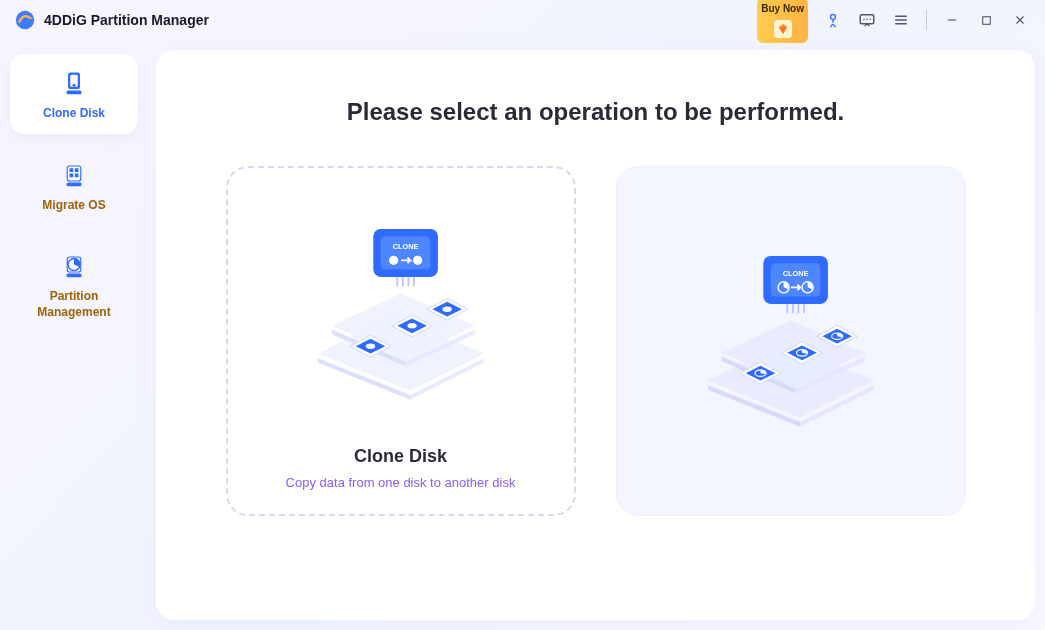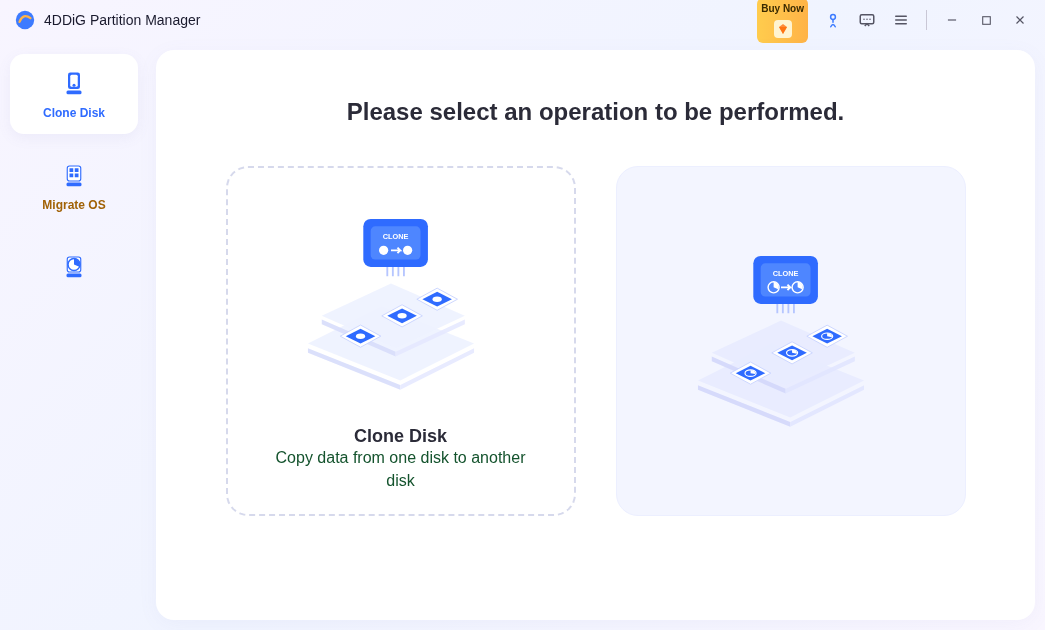--- a/index.html
+++ b/index.html
@@ -17,21 +17,21 @@
     display: flex;
     align-items: center;
     height: 40px;
     padding: 0 8px 0 14px;
   }
   .logo {
     width: 22px; height: 22px; margin-right: 8px;
     display:flex; align-items:center; justify-content:center;
   }
   .app-title {
-    font-weight: 400;
+    font-weight: 700;
     font-size: 14px;
     color: #1a1a2e;
   }
   .titlebar-spacer { flex: 1; }
   .buy-btn {
     background: linear-gradient(90deg, #ffcc4d 0%, #ffb347 100%);
     color: #3a2a00;
     font-weight: 600;
     font-size: 10px;
     border: none;
@@ -141,32 +141,33 @@
     border: 2px dashed #d6d9ec;
     background: #ffffff;
   }
   .card.solid {
     background: #f3f5ff;
     border: 1px solid #ecefff;
   }
   .card .illus {
     width: 260px;
     flex: 1;
-    display: flex; align-items: center; justify-content: flex-start;
+    display: flex; align-items: center; justify-content: center;
   }
   .card-title {
     font-size: 18px;
     font-weight: 800;
     color: #2b2b38;
     margin-top: 8px;
   }
   .card-desc {
-    font-size: 16px;
-    color: #14532d;
+    font-size: 13px;
+    color: #8b5cf6;
     text-align: center;
+    margin-top: 7px;
     line-height: 1.4;
     max-width: 260px;
   }
 </style>
 </head>
 <body>
 
 <div class="titlebar">
   <span class="logo">
     <svg viewBox="0 0 24 24" width="22" height="22">
@@ -260,20 +261,21 @@
 
     <div class="side-item">
       <span class="icon">
         <svg width="30" height="30" viewBox="0 0 40 40">
           <rect x="10" y="30" width="20" height="5" rx="2" fill="#2f6bff"></rect>
           <rect x="11" y="8" width="18" height="20" rx="3" fill="#ffffff" stroke="#2f6bff" stroke-width="1.5"></rect>
           <path d="M20 18 L20 10 A8 8 0 0 1 27 21 Z" fill="#2f6bff"></path>
           <circle cx="20" cy="18" r="8" fill="none" stroke="#2f6bff" stroke-width="2"></circle>
         </svg>
       </span>
+      <span class="label">Partition Management</span>
     </div>
   </div>
 
   <div class="main">
     <div class="main-title">Please select an operation to be performed.</div>
 
     <div class="cards">
 
       <div class="card dashed">
         <div class="illus">

